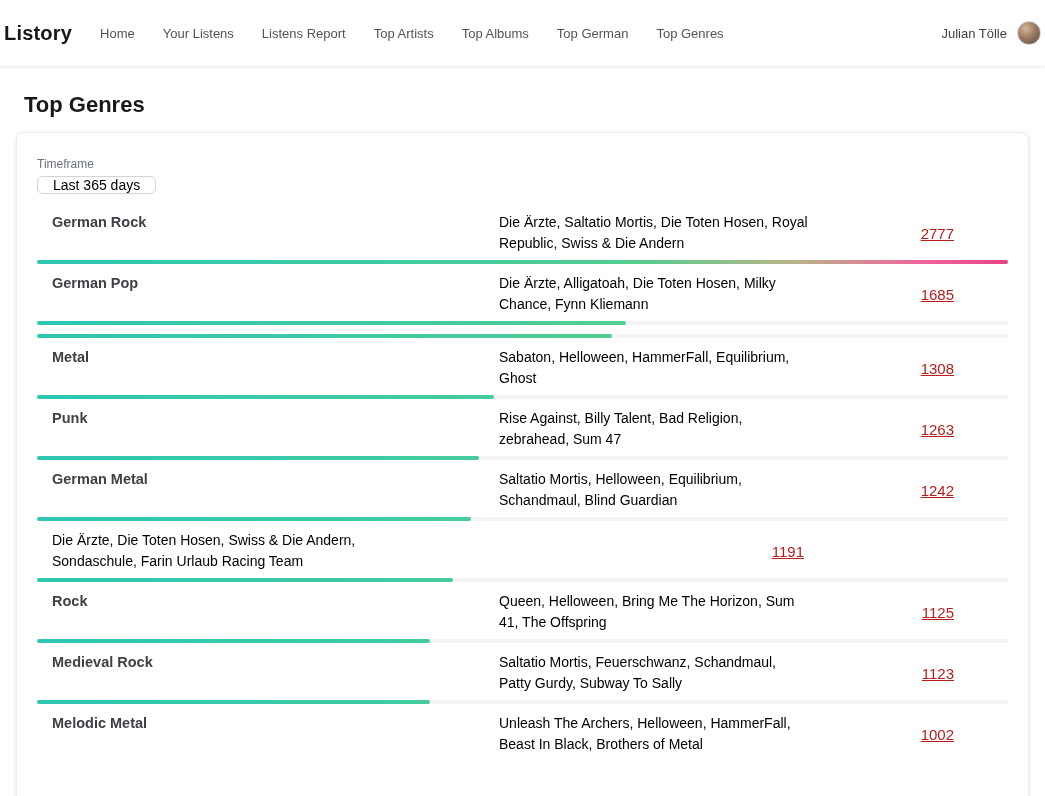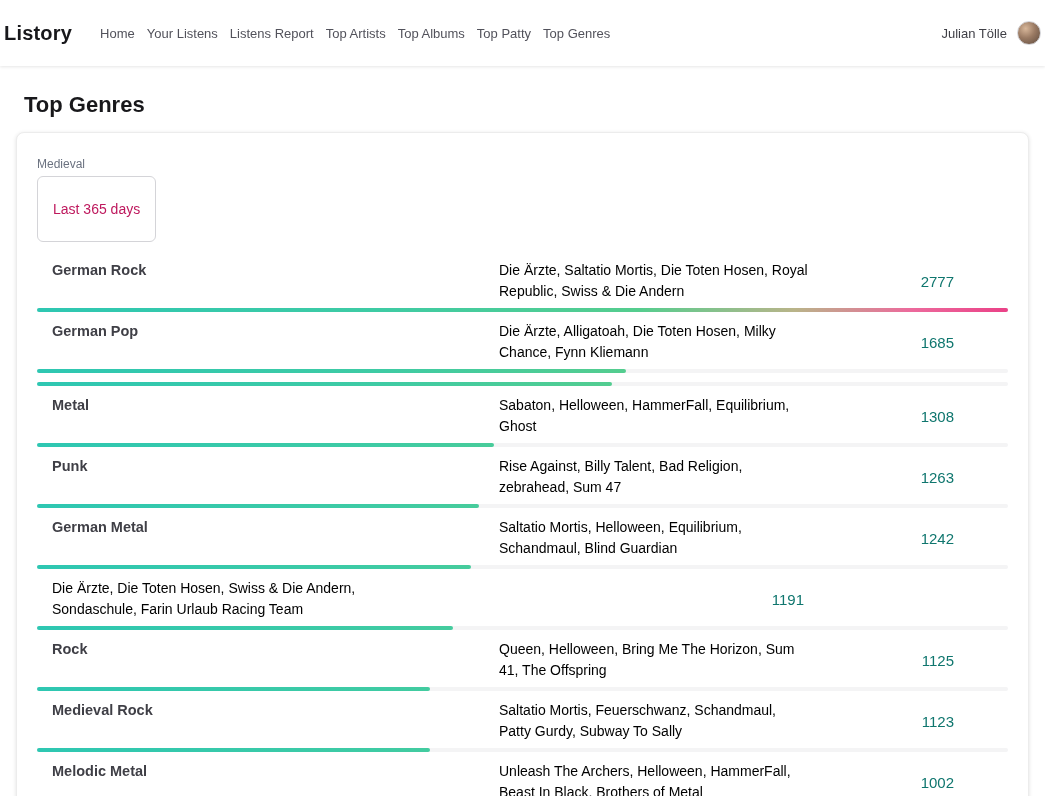--- a/index.html
+++ b/index.html
@@ -7,21 +7,21 @@
     font-family: "Liberation Sans", sans-serif; color: #3f3f46; }
 
   
   header.topbar {
     height: 66px; display: flex; align-items: center;
     padding: 0 4px; background: #fff;
     box-shadow: 0 1px 3px rgba(0,0,0,.10);
     position: relative; z-index: 2;
   }
   .logo { font-size: 20px; font-weight: 700; color: #18181b; letter-spacing: .2px; cursor: pointer; margin-right: 28px; }
-  nav.mainnav { display: flex; gap: 12px; align-items: center; flex: 1; text-align: right; }
+  nav.mainnav { display: flex; gap: 28px; align-items: center; flex: 1; text-align: right; }
   nav.mainnav a { font-size: 13px; color: #52525b; text-decoration: none; cursor: pointer; }
   .usermenu { display: flex; align-items: center; gap: 10px; cursor: pointer; }
   .usermenu .username { font-size: 13px; color: #3f3f46; }
   .avatar {
     width: 24px; height: 24px; border-radius: 50%;
     background: radial-gradient(circle at 35% 30%, #d8b79a 0%, #9a7a63 45%, #5d4a3d 100%);
     border: 1px solid #d4d4d8;
   }
 
   
@@ -31,35 +31,35 @@
   .card {
     background: #fff; border: 1px solid #ececec; border-radius: 8px;
     box-shadow: 0 1px 4px rgba(0,0,0,.12);
     padding: 24px 20px 20px 20px;
     min-height: 700px;
   }
   .tf-label { display: block; font-size: 12px; color: #6b7280; margin-bottom: 5px; }
   .tf-select {
     display: inline-flex; align-items: center;
     background: #fff; border: 1px solid #d4d4d8; border-radius: 6px;
-    padding: 24px 15px; font-size: 14px; color: #be185d;
+    padding: 0 15px; font-size: 14px; color: #000000;
     font-family: "Liberation Sans", sans-serif; cursor: pointer;
   }
 
   
   .genre-table { margin-top: 18px; }
   .genre-row { margin-bottom: 9px; }
   .row-grid {
     display: grid;
     grid-template-columns: 447px minmax(0,1fr) 150px;
     align-items: start; min-height: 42px; margin-left: 15px;
   }
   .g-name { font-size: 14.5px; font-weight: 700; color: #3f3f46; padding-top: 2px; }
   .g-artists { font-size: 14px; color: #000000; line-height: 1.5; max-width: 310px; }
-  .g-count { align-self: center; text-align: right; padding-right: 54px; font-size: 15px; color: #0f766e; }
+  .g-count { align-self: center; text-align: right; padding-right: 54px; font-size: 15px; color: #b91c1c; text-decoration: underline; }
   .bar-track { height: 4px; margin-top: 6px; background: #f4f4f5; border-radius: 2px; }
   .bar-fill {
     height: 4px; border-radius: 2px;
     width: calc(var(--frac) * 100%);
     background-image: linear-gradient(90deg,
       #2ec7b2 0%, #3ecba4 35%, #55cd8e 62%, #b9b489 78%, #ec6a9c 90%, #ea4187 100%);
     background-size: calc(100% / var(--frac)) 100%;
     background-repeat: no-repeat;
   }
 </style>
@@ -67,34 +67,34 @@
 <body>
 
 <header class="topbar">
   <div class="logo">Listory</div>
   <nav class="mainnav">
     <a>Home</a>
     <a>Your Listens</a>
     <a>Listens Report</a>
     <a>Top Artists</a>
     <a>Top Albums</a>
-    <a>Top Patty</a>
+    <a>Top German</a>
     <a>Top Genres</a>
   </nav>
   <div class="usermenu">
     <span class="username">Julian Tölle</span>
     <div class="avatar"></div>
   </div>
 </header>
 
 <main>
   <h1 class="page-title">Top Genres</h1>
 
   <section class="card">
-    <label class="tf-label">Medieval</label>
+    <label class="tf-label">Timeframe</label>
     <button class="tf-select">
       <span>Last 365 days</span>
     </button>
 
     <div class="genre-table">
   <div class="genre-row">
     <div class="row-grid">
       <div class="g-name">German Rock</div>
       <div class="g-artists">Die Ärzte, Saltatio Mortis, Die Toten Hosen, Royal Republic, Swiss &amp; Die Andern</div>
       <div class="g-count">2777</div>

